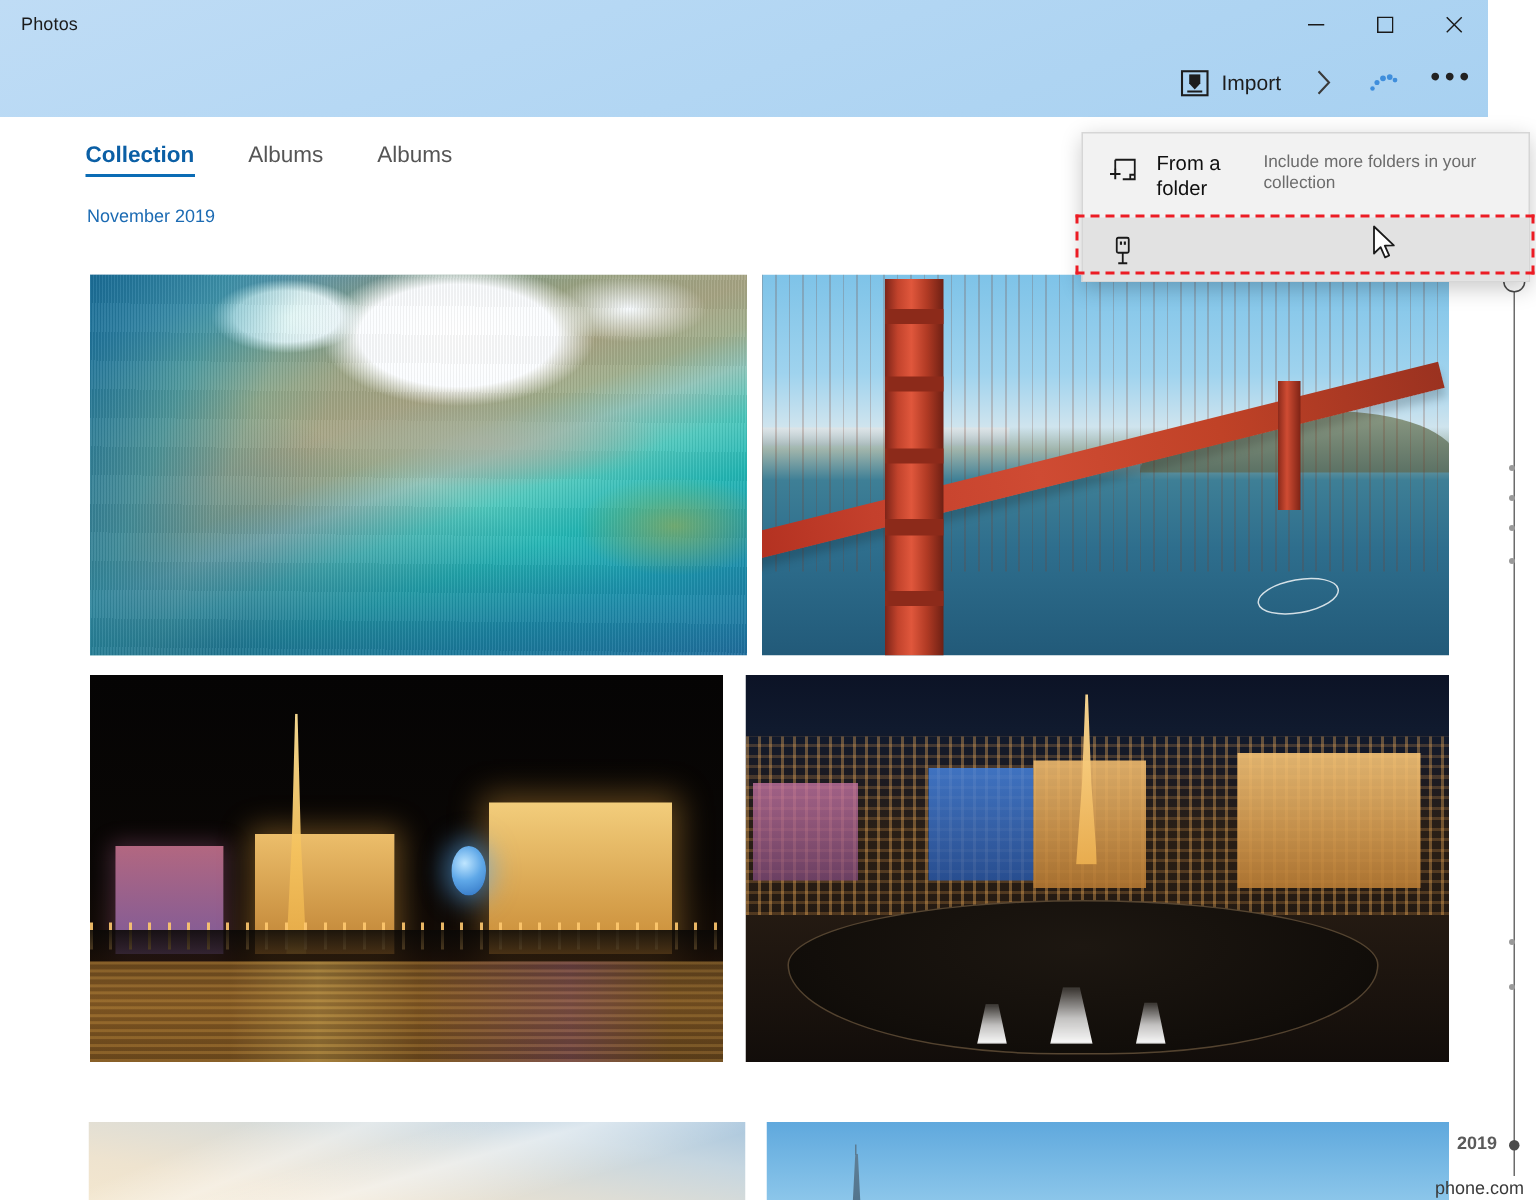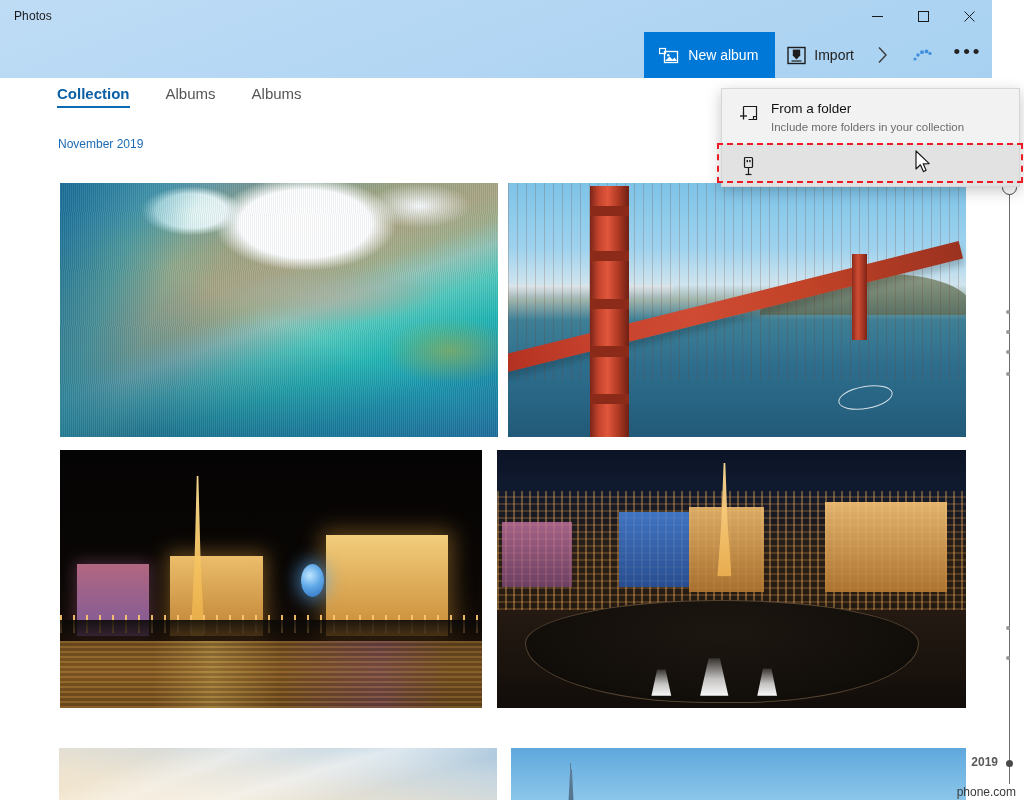--- a/index.html
+++ b/index.html
@@ -75,21 +75,21 @@
     letter-spacing: 3px; font-size: 19px; color: #222;
     padding-bottom: 6px;
     cursor: default;
   }
 
   
   .tabs {
     position: absolute; left: 0; top: 78px;
     width: 1024px; height: 40px;
     background: #ffffff;
-    display: flex; align-items: flex-start;
+    display: flex; align-items: flex-end;
     padding-left: 57px; padding-top: 7px;
   }
   .tab {
     position: relative;
     font-size: 15px; color: #555555;
     margin-right: 36px;
     padding-bottom: 6px;
     cursor: default;
   }
   .tab.active { color: #0b5fa5; font-weight: 600; }
@@ -347,21 +347,21 @@
     z-index: 40;
     padding: 3px 0 0 0;
   }
   .menu-item {
     display: flex; align-items: flex-start; gap: 13px;
     padding: 9px 10px 10px 16px;
     cursor: default;
   }
   .menu-item.highlight { background: #e2e2e2; }
   .mi-icon { width: 20px; flex: 0 0 20px; padding-top: 3px; display:flex; justify-content:center; }
-  .mi-text { display: flex; flex-direction: column; gap: 2px; }
+  .mi-text { display: flex; flex-direction: row; gap: 2px; }
   .mi-title { font-size: 13.5px; color: #101010; line-height: 1.25; }
   .mi-sub { font-size: 11.5px; color: #6c6c6c; line-height: 1.25; }
 
   .redbox {
     position: absolute; left: 717px; top: 143px;
     width: 306px; height: 40px;
     border: 2.5px dashed #ec1c24;
     z-index: 60;
     pointer-events: none;
   }
@@ -396,31 +396,20 @@
       <div class="wc-btn close">
         <svg class="wc-glyph" width="11" height="11" viewBox="0 0 11 11">
           <line x1="0.5" y1="0.5" x2="10.5" y2="10.5" stroke="#1a1a1a" stroke-width="1"></line>
           <line x1="10.5" y1="0.5" x2="0.5" y2="10.5" stroke="#1a1a1a" stroke-width="1"></line>
         </svg>
       </div>
     </div>
 
     <div class="toolbar">
 
-      <div class="new-album-btn">
-        <span class="tb-icon">
-          <svg width="20" height="18" viewBox="0 0 20 18">
-            <rect x="0.5" y="2.5" width="6" height="5" fill="none" stroke="#ffffff" stroke-width="1.2"></rect>
-            <rect x="5.5" y="5.5" width="13" height="11" fill="none" stroke="#ffffff" stroke-width="1.3"></rect>
-            <circle cx="9.3" cy="9.2" r="1.3" fill="#ffffff"></circle>
-            <path d="M6 15 L10.5 10.5 L13.5 13.5 L15.5 11.5 L18 15 Z" fill="#ffffff"></path>
-          </svg>
-        </span>
-        <span>New album</span>
-      </div>
 
 
       <div class="tb-item">
         <span class="tb-icon">
           <svg width="19" height="19" viewBox="0 0 19 19">
             <rect x="1" y="1.5" width="17" height="16" fill="none" stroke="#1d1d1d" stroke-width="1.4"></rect>
             <rect x="5.8" y="3.6" width="7.4" height="6.4" fill="#1d1d1d"></rect>
             <path d="M9.5 13.6 L5.8 9.6 L13.2 9.6 Z" fill="#1d1d1d"></path>
             <line x1="4.5" y1="15" x2="14.5" y2="15" stroke="#1d1d1d" stroke-width="1.2"></line>
           </svg>

